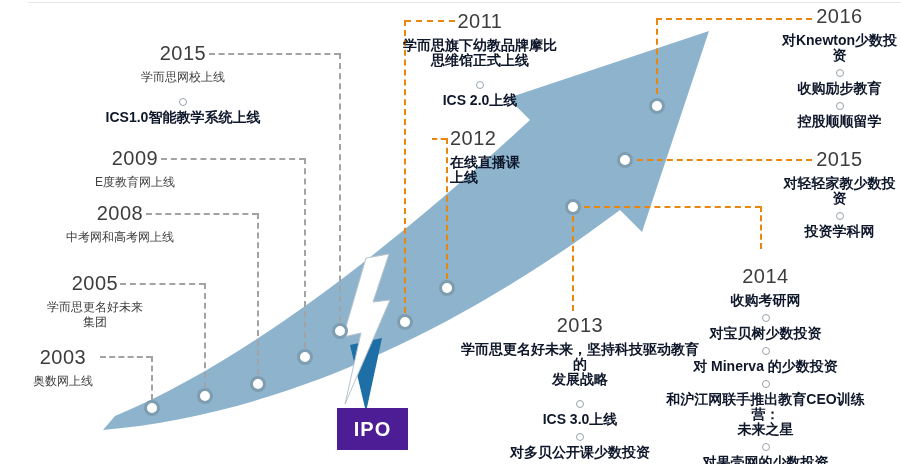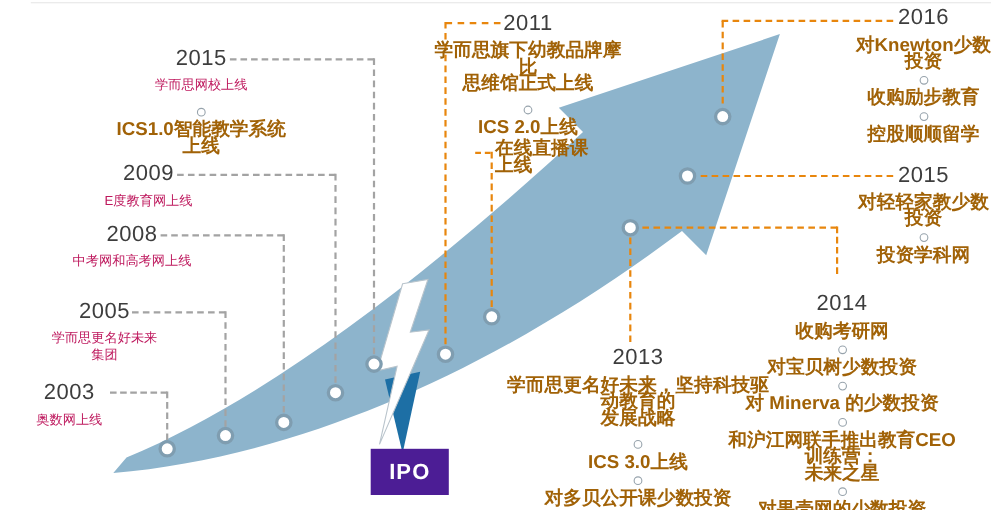--- a/index.html
+++ b/index.html
@@ -11,22 +11,22 @@
 
   #arrow-layer { position:absolute; left:0; top:0; z-index:1; }
 
   .dash-h { position:absolute; border-top:2px dashed; z-index:2; }
   .dash-v { position:absolute; border-left:2px dashed; z-index:2; }
   .c-gray   { border-color:#a3a3a3; }
   .c-orange { border-color:#e8860d; }
 
   .block { position:absolute; text-align:center; z-index:3; }
   .year  { font-size:20px; font-weight:normal; color:#3d3d3d; letter-spacing:0.5px; line-height:22px; margin-bottom:6px; }
-  .muted { font-size:12px; color:#be185d; line-height:15px; }
-  .strong{ font-size:17px; font-weight:bold; color:#a16207; line-height:15px; }
+  .muted { font-size:12px; color:#404040; line-height:15px; }
+  .strong{ font-size:14px; font-weight:bold; color:#0f172a; line-height:15px; }
 
   .bullet { display:block; width:8px; height:8px; border:1.5px solid #97a3ac; border-radius:50%;
             background:#fff; margin:6px auto 4px auto; }
   .bullet.gap { margin-top:13px; }
 
   .left-align { text-align:left; }
 
   #ipo-box { position:absolute; left:337px; top:408px; width:71px; height:42px; background:#4c1d95;
              color:#ffffff; display:flex; align-items:center; justify-content:center;
              font-size:20px; font-weight:bold; letter-spacing:1px; z-index:4; }
@@ -117,20 +117,21 @@
 
   <div class="block" style="left:395px;top:10px;width:170px">
     <div class="year">2011</div>
     <div class="strong">学而思旗下幼教品牌摩比</div>
     <div class="strong">思维馆正式上线</div>
     <span class="bullet gap"></span>
     <div class="strong">ICS 2.0上线</div>
   </div>
 
   <div class="block left-align" style="left:450px;top:127px;width:100px">
+    <div class="year">2012</div>
     <div class="strong">在线直播课</div>
     <div class="strong">上线</div>
   </div>
 
   <div class="block" style="left:455px;top:314px;width:250px">
     <div class="year">2013</div>
     <div class="strong">学而思更名好未来，坚持科技驱动教育的</div>
     <div class="strong">发展战略</div>
     <span class="bullet gap"></span>
     <div class="strong">ICS 3.0上线</div>

